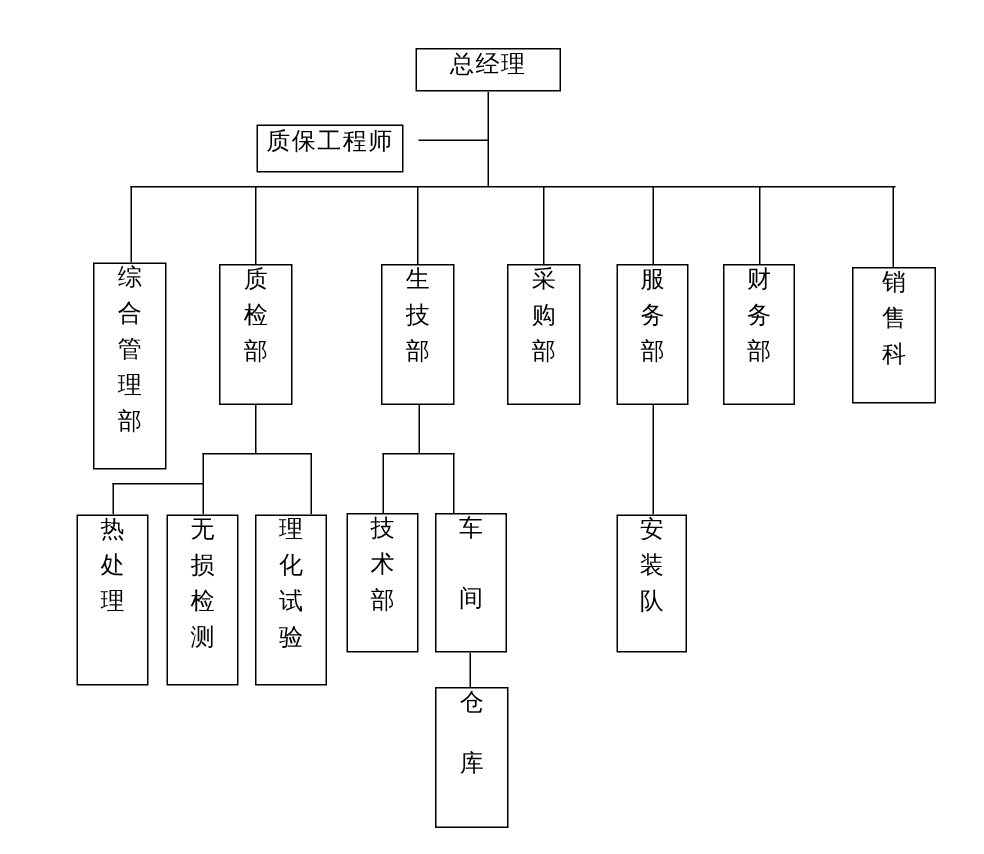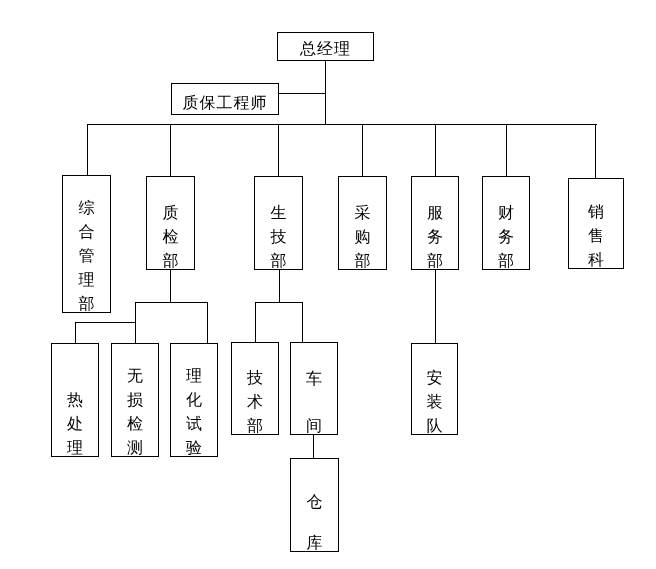--- a/index.html
+++ b/index.html
@@ -11,21 +11,21 @@
     background: var(--bg-color, #ffffff);
     font-family: "DejaVu Serif", "Liberation Serif", serif;
     color: var(--text-color, #000000);
     overflow: hidden;
   }
   .node {
     position: absolute;
     border: 1px solid var(--line-color, #000000);
     background: var(--bg-color, #ffffff);
     display: flex;
-    align-items: flex-end;
+    align-items: flex-start;
     justify-content: center;
     font-size: 16px;
   }
   .htext {
     white-space: nowrap;
     letter-spacing: 1px;
   }
   .vtext {
     display: flex;
     flex-direction: column;
@@ -71,21 +71,21 @@
   <div class="line v" style="left:255px;top:302px;height:40px"></div>
   <div class="line v" style="left:302px;top:302px;height:40px"></div>
 
   <div class="line v" style="left:435px;top:270px;height:73px"></div>
   <div class="line v" style="left:313px;top:435px;height:23px"></div>
 
   <div class="node" style="left:277px;top:32px;width:97px;height:29px">
     <span class="htext">总经理</span>
   </div>
 
-  <div class="node" style="left:171px;top:83px;width:108px;height:32px">
+  <div class="node" style="left:171px;top:83px;width:98px;height:32px">
     <span class="htext">质保工程师</span>
   </div>
 
   <div class="node" style="left:62px;top:175px;width:49px;height:138px">
     <span class="vtext">
         <div>综</div>
         <div>合</div>
         <div>管</div>
         <div>理</div>
         <div>部</div>

